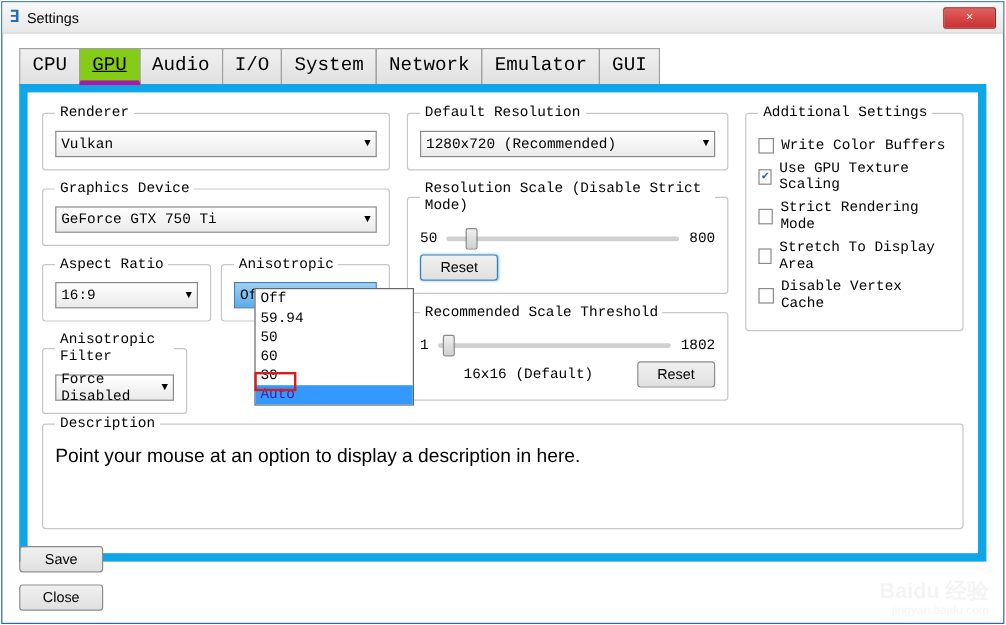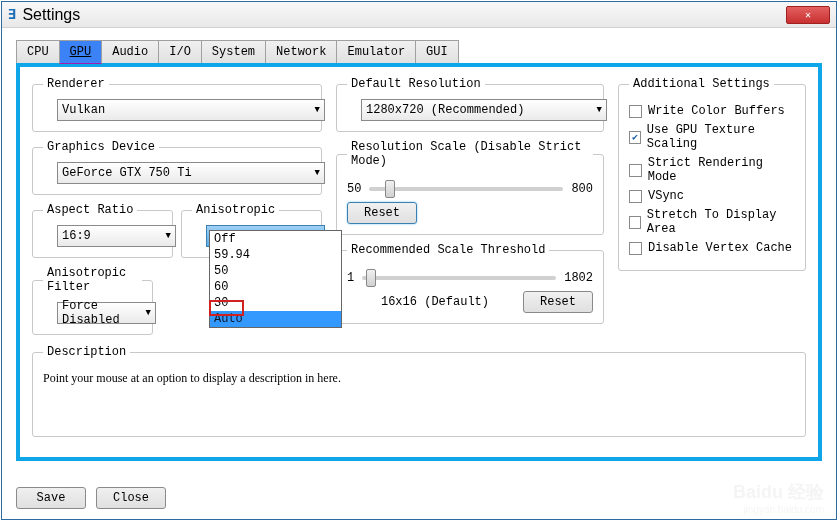--- a/index.html
+++ b/index.html
@@ -1,53 +1,53 @@
 <!DOCTYPE html>
 <html><head>
 <meta charset="utf-8">
 <style>
 * { box-sizing: border-box; margin: 0; padding: 0; }
 body { font-family: "Courier New", monospace; font-size: 12px; background: #fff; width: 838px; height: 521px; overflow: hidden; }
 .window { border: 1px solid #2c6aa0; width: 836px; height: 519px; margin: 1px; background: #fff; position: relative; }
 .titlebar { height: 26px; background: linear-gradient(to bottom, #f8f8f8, #e8e8e8); border-bottom: 1px solid #d0d0d0; display: flex; align-items: center; padding: 0 6px; }
 .titlebar-icon { color: #1e6fb8; font-size: 14px; font-weight: bold; margin-right: 6px; }
-.titlebar-title { font-family: "Segoe UI", Arial, sans-serif; font-size: 16px; flex: 1; }
+.titlebar-title { font-family: "Segoe UI", Arial, sans-serif; font-size: 12px; flex: 1; }
 .close-btn { width: 44px; height: 18px; background: linear-gradient(to bottom, #e46060, #c83030); border: 1px solid #a02020; border-radius: 2px; color: #fff; display: flex; align-items: center; justify-content: center; font-size: 10px; cursor: pointer; }
 .content { padding: 12px 14px 0 14px; }
 .tabs { display: flex; margin-bottom: -1px; }
-.tab { padding: 4px 10px; border: 1px solid #a0a0a0; background: linear-gradient(to bottom, #f0f0f0, #e0e0e0); border-bottom: none; font-family: "Courier New", monospace; font-size: 12px; cursor: pointer; margin-right: -1px; position: relative; }
-.tab.active { background: #3b82f6; z-index: 2; border-bottom: 1px solid #a21caf; text-decoration: underline; }
-.tab-content { border: 4px solid #0ea5e9; padding: 10px 12px; height: 398px; position: relative; }
+.tab { padding: 4px 10px; border: 1px solid #a0a0a0; background: linear-gradient(to bottom, #f0f0f0, #e0e0e0); border-bottom: none; font-family: "Courier New", monospace; font-size: 16px; cursor: pointer; margin-right: -1px; position: relative; }
+.tab.active { background: #84cc16; z-index: 2; border-bottom: 4px solid #a21caf; text-decoration: underline; }
+.tab-content { border: 7px solid #0ea5e9; padding: 10px 12px; height: 398px; position: relative; }
 .row { display: flex; gap: 14px; }
 .col-left { width: 290px; }
 .col-mid { width: 268px; }
 .col-right { flex: 1; }
 fieldset { border: 1px solid #c8c8c8; border-radius: 3px; padding: 8px 10px 10px 10px; margin-bottom: 8px; }
 legend { font-family: "Courier New", monospace; font-size: 12px; padding: 0 4px; }
-.combo { width: 100%; height: 22px; border: 1px solid #8a8a8a; background: linear-gradient(to bottom, #fff, #eaeaea); font-family: "Courier New", monospace; font-size: 12px; padding: 2px 4px; display: flex; align-items: center; justify-content: space-between; cursor: pointer; margin-left: 14px; }
+.combo { width: 100%; height: 22px; border: 1px solid #8a8a8a; background: linear-gradient(to bottom, #fff, #eaeaea); font-family: "Courier New", monospace; font-size: 12px; padding: 2px 4px; display: flex; align-items: center; justify-content: space-between; cursor: pointer; }
 .combo.open { background: linear-gradient(to bottom, #9fd0f5, #5aaee8); border: 1px solid #3c7fb1; color: #000; }
 .combo .arrow { font-size: 9px; }
 .two-col { display: flex; gap: 8px; }
 .two-col fieldset { flex: 1; }
 .slider-row { display: flex; align-items: center; gap: 8px; margin: 6px 0; }
 .slider-row span { font-family: "Courier New", monospace; font-size: 12px; }
 .slider-track { flex: 1; height: 4px; background: #d0d0d0; border-radius: 2px; position: relative; }
 .slider-thumb { position: absolute; width: 10px; height: 18px; background: linear-gradient(to bottom, #f0f0f0, #d0d0d0); border: 1px solid #888; border-radius: 2px; top: -7px; }
-.btn { height: 22px; padding: 0 16px; border: 1px solid #8a8a8a; background: linear-gradient(to bottom, #f0f0f0, #e0e0e0); font-family: Liberation Mono, monospace; font-size: 12px; border-radius: 3px; cursor: pointer; display: inline-flex; align-items: center; justify-content: center; }
+.btn { height: 22px; padding: 0 16px; border: 1px solid #8a8a8a; background: linear-gradient(to bottom, #f0f0f0, #e0e0e0); font-family: Liberation Sans, sans-serif; font-size: 12px; border-radius: 3px; cursor: pointer; display: inline-flex; align-items: center; justify-content: center; }
 .btn.highlight { border: 1px solid #3c7fb1; box-shadow: 0 0 2px #6ac0f0; }
 .slider-footer { display: flex; align-items: center; justify-content: space-between; margin-top: 4px; }
 .checkbox-row { display: flex; align-items: center; gap: 6px; margin: 5px 0; font-family: "Courier New", monospace; font-size: 12px; }
 .cb { width: 13px; height: 13px; border: 1px solid #8a8a8a; background: #fff; display: flex; align-items: center; justify-content: center; font-size: 10px; color: #1a5fa0; cursor: pointer; }
 .dropdown-list { position: absolute; left: 189px; top: 163px; width: 133px; border: 1px solid #666; background: #fff; z-index: 10; }
 .dropdown-item { padding: 1px 4px; font-family: "Courier New", monospace; font-size: 12px; cursor: pointer; }
-.dropdown-item.highlighted { background: #3399ff; color: #0f172a; }
+.dropdown-item.highlighted { background: #3399ff; color: #4c1d95; }
 .redbox { position: absolute; left: 189px; top: 233px; width: 35px; height: 16px; border: 2px solid #d02020; z-index: 11; pointer-events: none; }
 .description-box { position: absolute; bottom: 12px; left: 12px; right: 12px; }
-.description-box p { font-family: Liberation Serif, serif; font-size: 12px; margin-top: 4px; }
-.footer { position: absolute; bottom: 10px; left: 14px; display: flex; gap: 10px; }
+.description-box p { font-family: Liberation Sans, sans-serif; font-size: 16px; margin-top: 4px; }
+.footer { position: absolute; bottom: 10px; left: 14px; display: flex; gap: 10px; flex-direction: column; }
 .footer .btn { width: 70px; }
 .watermark { position: absolute; right: 12px; bottom: 4px; color: #eee; font-family: Arial, sans-serif; font-size: 18px; font-weight: bold; opacity: 0.6; pointer-events: none; }
 .watermark small { display: block; font-size: 10px; font-weight: normal; text-align: right; }
 </style>
 </head>
 <body>
 
 <div class="window">
   <div class="titlebar">
     <span class="titlebar-icon">∃</span>
@@ -164,24 +164,20 @@
                 <div class="checkbox-row">
                   <div class="cb">✔</div>
                   <span>Use GPU Texture Scaling</span>
                 </div>
                 <div class="checkbox-row">
                   <div class="cb"></div>
                   <span>Strict Rendering Mode</span>
                 </div>
                 <div class="checkbox-row">
                   <div class="cb"></div>
-                  <span>VSync</span>
-                </div>
-                <div class="checkbox-row">
-                  <div class="cb"></div>
                   <span>Stretch To Display Area</span>
                 </div>
                 <div class="checkbox-row">
                   <div class="cb"></div>
                   <span>Disable Vertex Cache</span>
                 </div>
               </div>
           </fieldset>
         </div>
       </div>

